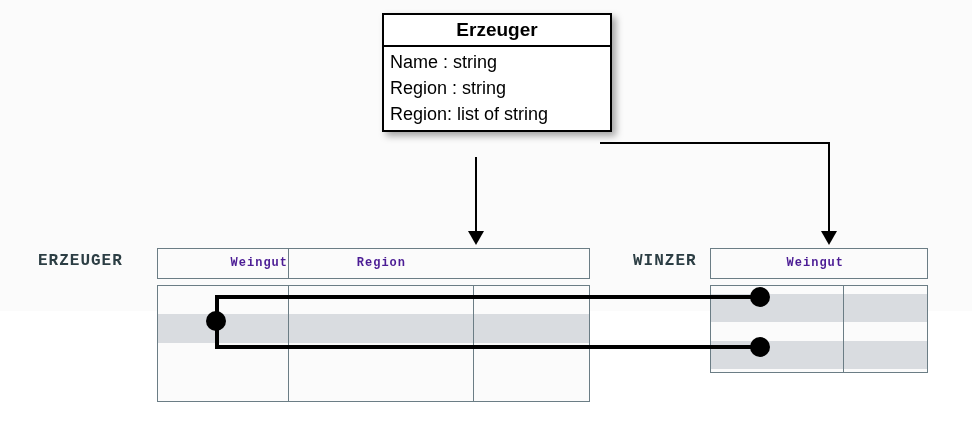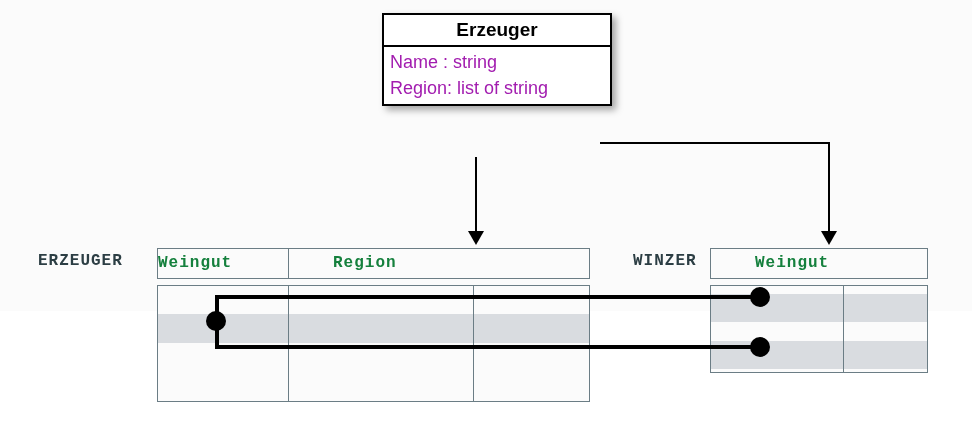--- a/index.html
+++ b/index.html
@@ -41,21 +41,21 @@
     border-bottom: 2px solid #000000;
     padding: 2px 0 3px 0;
     font-family: "Liberation Sans", sans-serif;
   }
   .uml-attrs {
     padding: 2px 0 3px 6px;
   }
   .uml-attr {
     font-size: 18px;
     line-height: 26px;
-    color: #a21caf;
+    color: #000000;
     white-space: nowrap;
     font-family: "Liberation Sans", sans-serif;
   }
   .rel-label {
     position: absolute;
     font-family: "Liberation Mono", monospace;
     font-weight: bold;
     font-size: 16px;
     letter-spacing: 1px;
     color: #2c3e44;
@@ -64,33 +64,32 @@
   .rel-head {
     position: absolute;
     display: flex;
     border: 1px solid #6b7d85;
     background: #fbfbfb;
     box-sizing: border-box;
   }
   .rel-head .cell {
     font-family: "Liberation Mono", monospace;
     font-weight: bold;
-    font-size: 16px;
+    font-size: 12px;
     letter-spacing: 1px;
-    color: #15803d;
-    text-align: left;
+    color: #4c1d95;
+    text-align: right;
     line-height: 28px;
     box-sizing: border-box;
     border-right: 1px solid #6b7d85;
     white-space: nowrap;
     overflow: hidden;
   }
   .rel-head .cell:last-child {
     border-right: none;
-    margin-left: 44px;
   }
   .rel-body {
     position: absolute;
     border: 1px solid #6b7d85;
     background: #fbfbfb;
     box-sizing: border-box;
     overflow: hidden;
   }
   .col-sep {
     position: absolute;
@@ -145,20 +144,21 @@
 </style>
 </head>
 <body>
 
 <div id="canvas">
 
   <div class="uml-box">
     <div class="uml-title">Erzeuger</div>
     <div class="uml-attrs">
       <div class="uml-attr">Name : string</div>
+      <div class="uml-attr">Region : string</div>
       <div class="uml-attr">Region: list of string</div>
     </div>
   </div>
 
   <div class="vline" style="left:475px; top:157px; height:74px;"></div>
   <div class="arrow-head" style="left:468px; top:231px;"></div>
 
   <div class="hline" style="left:600px; top:142px; width:30px;"></div>
   <div class="hline" style="left:603px; top:142px; width:227px;"></div>
   <div class="vline" style="left:828px; top:142px; height:89px;"></div>

